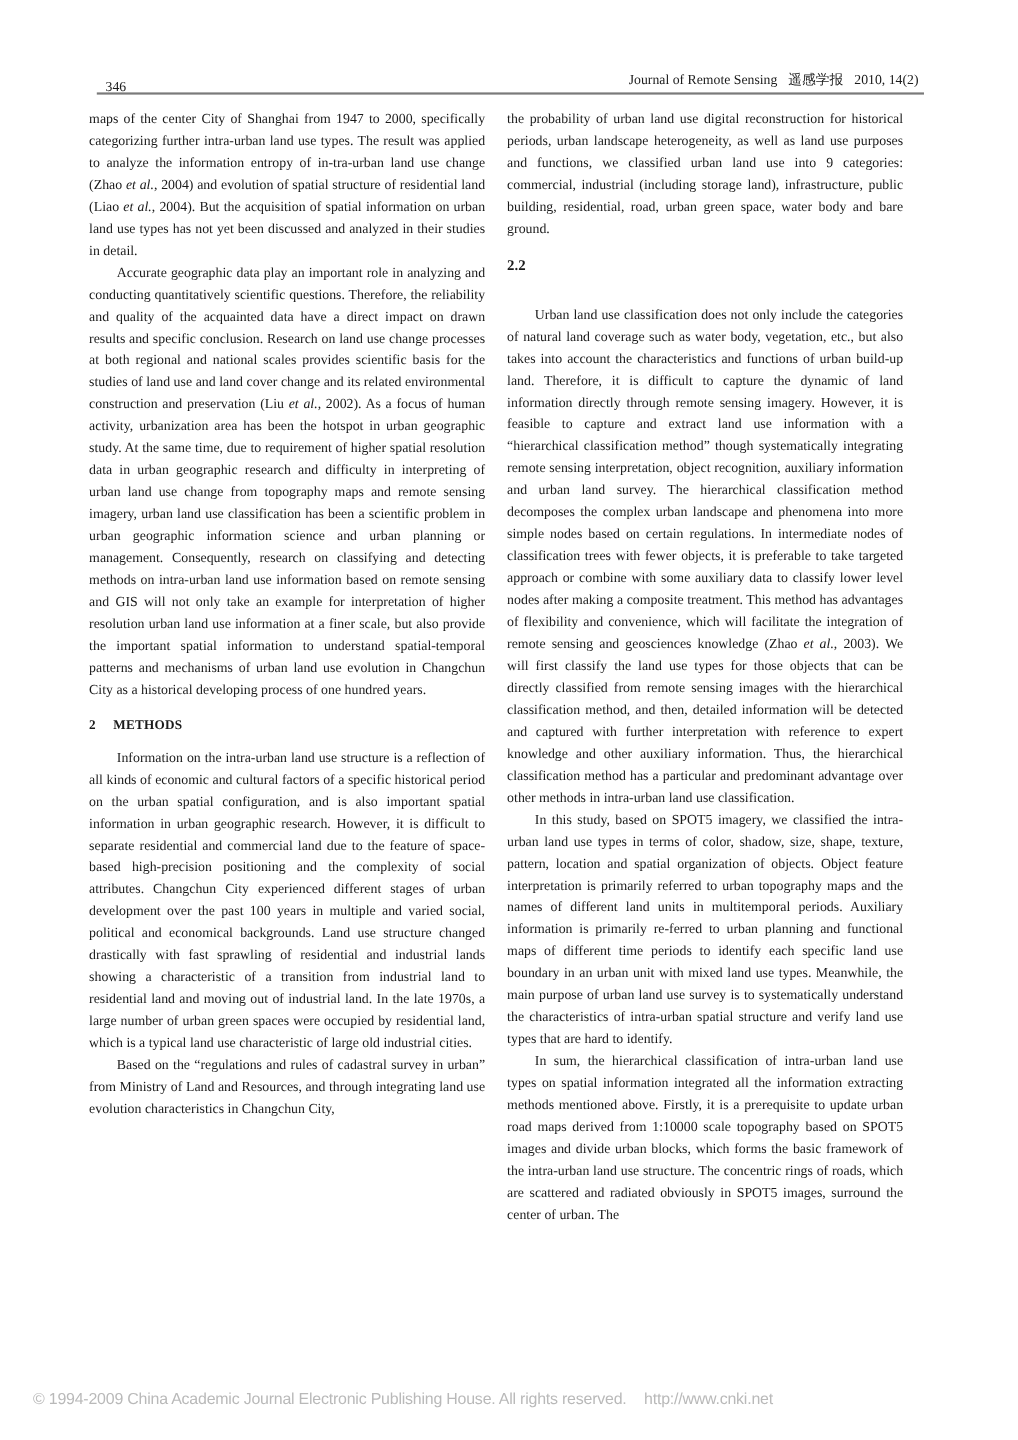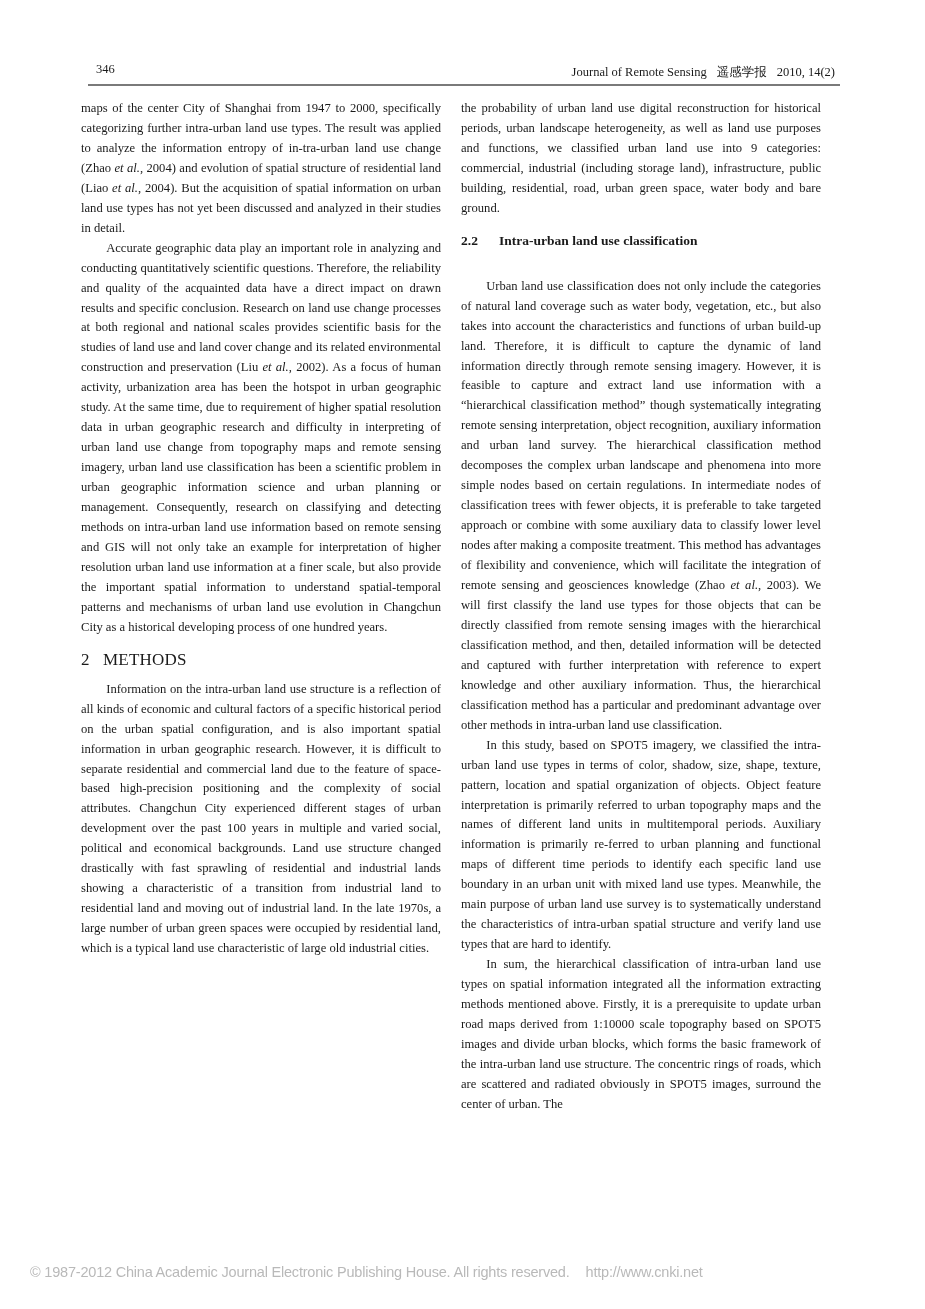--- a/index.html
+++ b/index.html
@@ -1,30 +1,30 @@
 <!DOCTYPE html>
 <html><head>
   <meta charset="utf-8">
   <style>
     html, body { margin: 0; padding: 0; background: #ffffff; }
     body { width: 925px; height: 1309px; position: relative; overflow: hidden;
       font-family: "Liberation Serif", "DejaVu Serif", serif; color: #1a1a1a; }
     .header { position: absolute; left: 88px; top: 62px; width: 752px; height: 20px;
       font-size: 12.5px; }
-    .page-num { position: absolute; left: 8px; top: 0; }
+    .page-num { position: absolute; left: 8px; top: 10px; }
     .running-title { position: absolute; left: 0; right: 0; top: 2px; text-align: right; }
     .running-title span { margin: 0 5px; }
     .rule { position: absolute; left: 88px; top: 84px; width: 752px; height: 2px; background: #7a7a7a; }
     .col { position: absolute; top: 99px; width: 360px; font-size: 12.6px; line-height: 19.95px;
       text-align: justify; hyphens: none; }
     .col-left { left: 81px; }
     .col-right { left: 461px; }
     p { margin: 0; }
     p.indent { text-indent: 2em; }
-    .sec { font-size: 17px; margin-top: 12px; margin-bottom: 10px; letter-spacing: 0.2px; }
+    .sec { font-size: 12px; margin-top: 12px; margin-bottom: 10px; letter-spacing: 0.2px; font-weight: bold; }
     .sec .num { display: inline-block; width: 22px; }
     .subsec { font-weight: bold; font-size: 13.5px; line-height: 24px; margin-top: 0px; margin-bottom: 4px;
       display: flex; }
     .subsec .num { flex: 0 0 38px; }
     .subsec .ttl { flex: 1; text-align: justify; text-align-last: left; }
     .footer { position: absolute; left: 30px; top: 1264px; width: 870px; font-size: 14.5px;
       color: #b9b9b9; font-family: "Liberation Sans", "DejaVu Sans", sans-serif; letter-spacing: -0.2px; }
     .footer .url { margin-left: 16px; }
     i { font-style: italic; }
   </style>
@@ -37,28 +37,28 @@
     <span>Journal of Remote Sensing</span><span>遥感学报</span><span>2010, 14(2)</span>
   </div>
 </div>
 <div class="rule"></div>
 
 <div class="col col-left">
   <p><span>maps of the center City of Shanghai from 1947 to 2000, specifically categorizing further intra-urban land use types. The result was applied to analyze the information entropy of in-tra-urban land use change (Zhao </span><i>et al.</i><span>, 2004) and evolution of spatial structure of residential land (Liao </span><i>et al.</i><span>, 2004). But the acquisition of spatial information on urban land use types has not yet been discussed and analyzed in their studies in detail.</span></p>
   <p class="indent"><span>Accurate geographic data play an important role in analyzing and conducting quantitatively scientific questions. Therefore, the reliability and quality of the acquainted data have a direct impact on drawn results and specific conclusion. Research on land use change processes at both regional and national scales provides scientific basis for the studies of land use and land cover change and its related environmental construction and preservation (Liu </span><i>et al.</i><span>, 2002). As a focus of human activity, urbanization area has been the hotspot in urban geographic study. At the same time, due to requirement of higher spatial resolution data in urban geographic research and difficulty in interpreting of urban land use change from topography maps and remote sensing imagery, urban land use classification has been a scientific problem in urban geographic information science and urban planning or management. Consequently, research on classifying and detecting methods on intra-urban land use information based on remote sensing and GIS will not only take an example for interpretation of higher resolution urban land use information at a finer scale, but also provide the important spatial information to understand spatial-temporal patterns and mechanisms of urban land use evolution in Changchun City as a historical developing process of one hundred years.</span></p>
   <div class="sec"><span class="num">2</span><span>METHODS</span></div>
   <p class="indent">Information on the intra-urban land use structure is a reflection of all kinds of economic and cultural factors of a specific historical period on the urban spatial configuration, and is also important spatial information in urban geographic research. However, it is difficult to separate residential and commercial land due to the feature of space-based high-precision positioning and the complexity of social attributes. Changchun City experienced different stages of urban development over the past 100 years in multiple and varied social, political and economical backgrounds. Land use structure changed drastically with fast sprawling of residential and industrial lands showing a characteristic of a transition from industrial land to residential land and moving out of industrial land. In the late 1970s, a large number of urban green spaces were occupied by residential land, which is a typical land use characteristic of large old industrial cities.</p>
+  <p class="indent">Based on the “regulations and rules of cadastral survey in urban” from Ministry of Land and Resources, and through integrating land use evolution characteristics in Changchun City,</p>
 </div>
 
 <div class="col col-right">
   <p>the probability of urban land use digital reconstruction for historical periods, urban landscape heterogeneity, as well as land use purposes and functions, we classified urban land use into 9 categories: commercial, industrial (including storage land), infrastructure, public building, residential, road, urban green space, water body and bare ground.</p>
   <div class="subsec" style="margin-top:10px;margin-bottom:24px;">
       <span class="num">2.2</span>
-      <span class="ttl">Intra-urban land use classification</span>
     </div>
   <p class="indent"><span>Urban land use classification does not only include the categories of natural land coverage such as water body, vegetation, etc., but also takes into account the characteristics and functions of urban build-up land. Therefore, it is difficult to capture the dynamic of land information directly through remote sensing imagery. However, it is feasible to capture and extract land use information with a “hierarchical classification method” though systematically integrating remote sensing interpretation, object recognition, auxiliary information and urban land survey. The hierarchical classification method decomposes the complex urban landscape and phenomena into more simple nodes based on certain regulations. In intermediate nodes of classification trees with fewer objects, it is preferable to take targeted approach or combine with some auxiliary data to classify lower level nodes after making a composite treatment. This method has advantages of flexibility and convenience, which will facilitate the integration of remote sensing and geosciences knowledge (Zhao </span><i>et al.</i><span>, 2003). We will first classify the land use types for those objects that can be directly classified from remote sensing images with the hierarchical classification method, and then, detailed information will be detected and captured with further interpretation with reference to expert knowledge and other auxiliary information. Thus, the hierarchical classification method has a particular and predominant advantage over other methods in intra-urban land use classification.</span></p>
   <p class="indent">In this study, based on SPOT5 imagery, we classified the intra-urban land use types in terms of color, shadow, size, shape, texture, pattern, location and spatial organization of objects. Object feature interpretation is primarily referred to urban topography maps and the names of different land units in multitemporal periods. Auxiliary information is primarily re-ferred to urban planning and functional maps of different time periods to identify each specific land use boundary in an urban unit with mixed land use types. Meanwhile, the main purpose of urban land use survey is to systematically understand the characteristics of intra-urban spatial structure and verify land use types that are hard to identify.</p>
   <p class="indent">In sum, the hierarchical classification of intra-urban land use types on spatial information integrated all the information extracting methods mentioned above. Firstly, it is a prerequisite to update urban road maps derived from 1:10000 scale topography based on SPOT5 images and divide urban blocks, which forms the basic framework of the intra-urban land use structure. The concentric rings of roads, which are scattered and radiated obviously in SPOT5 images, surround the center of urban. The</p>
 </div>
 
 <div class="footer">
-  <span>© 1987-2012 China Academic Journal Electronic Publishing House. All rights reserved.</span><span class="url">http://www.cnki.net</span>
+  <span>© 1994-2009 China Academic Journal Electronic Publishing House. All rights reserved.</span><span class="url">http://www.cnki.net</span>
 </div>
 
 </body></html>

